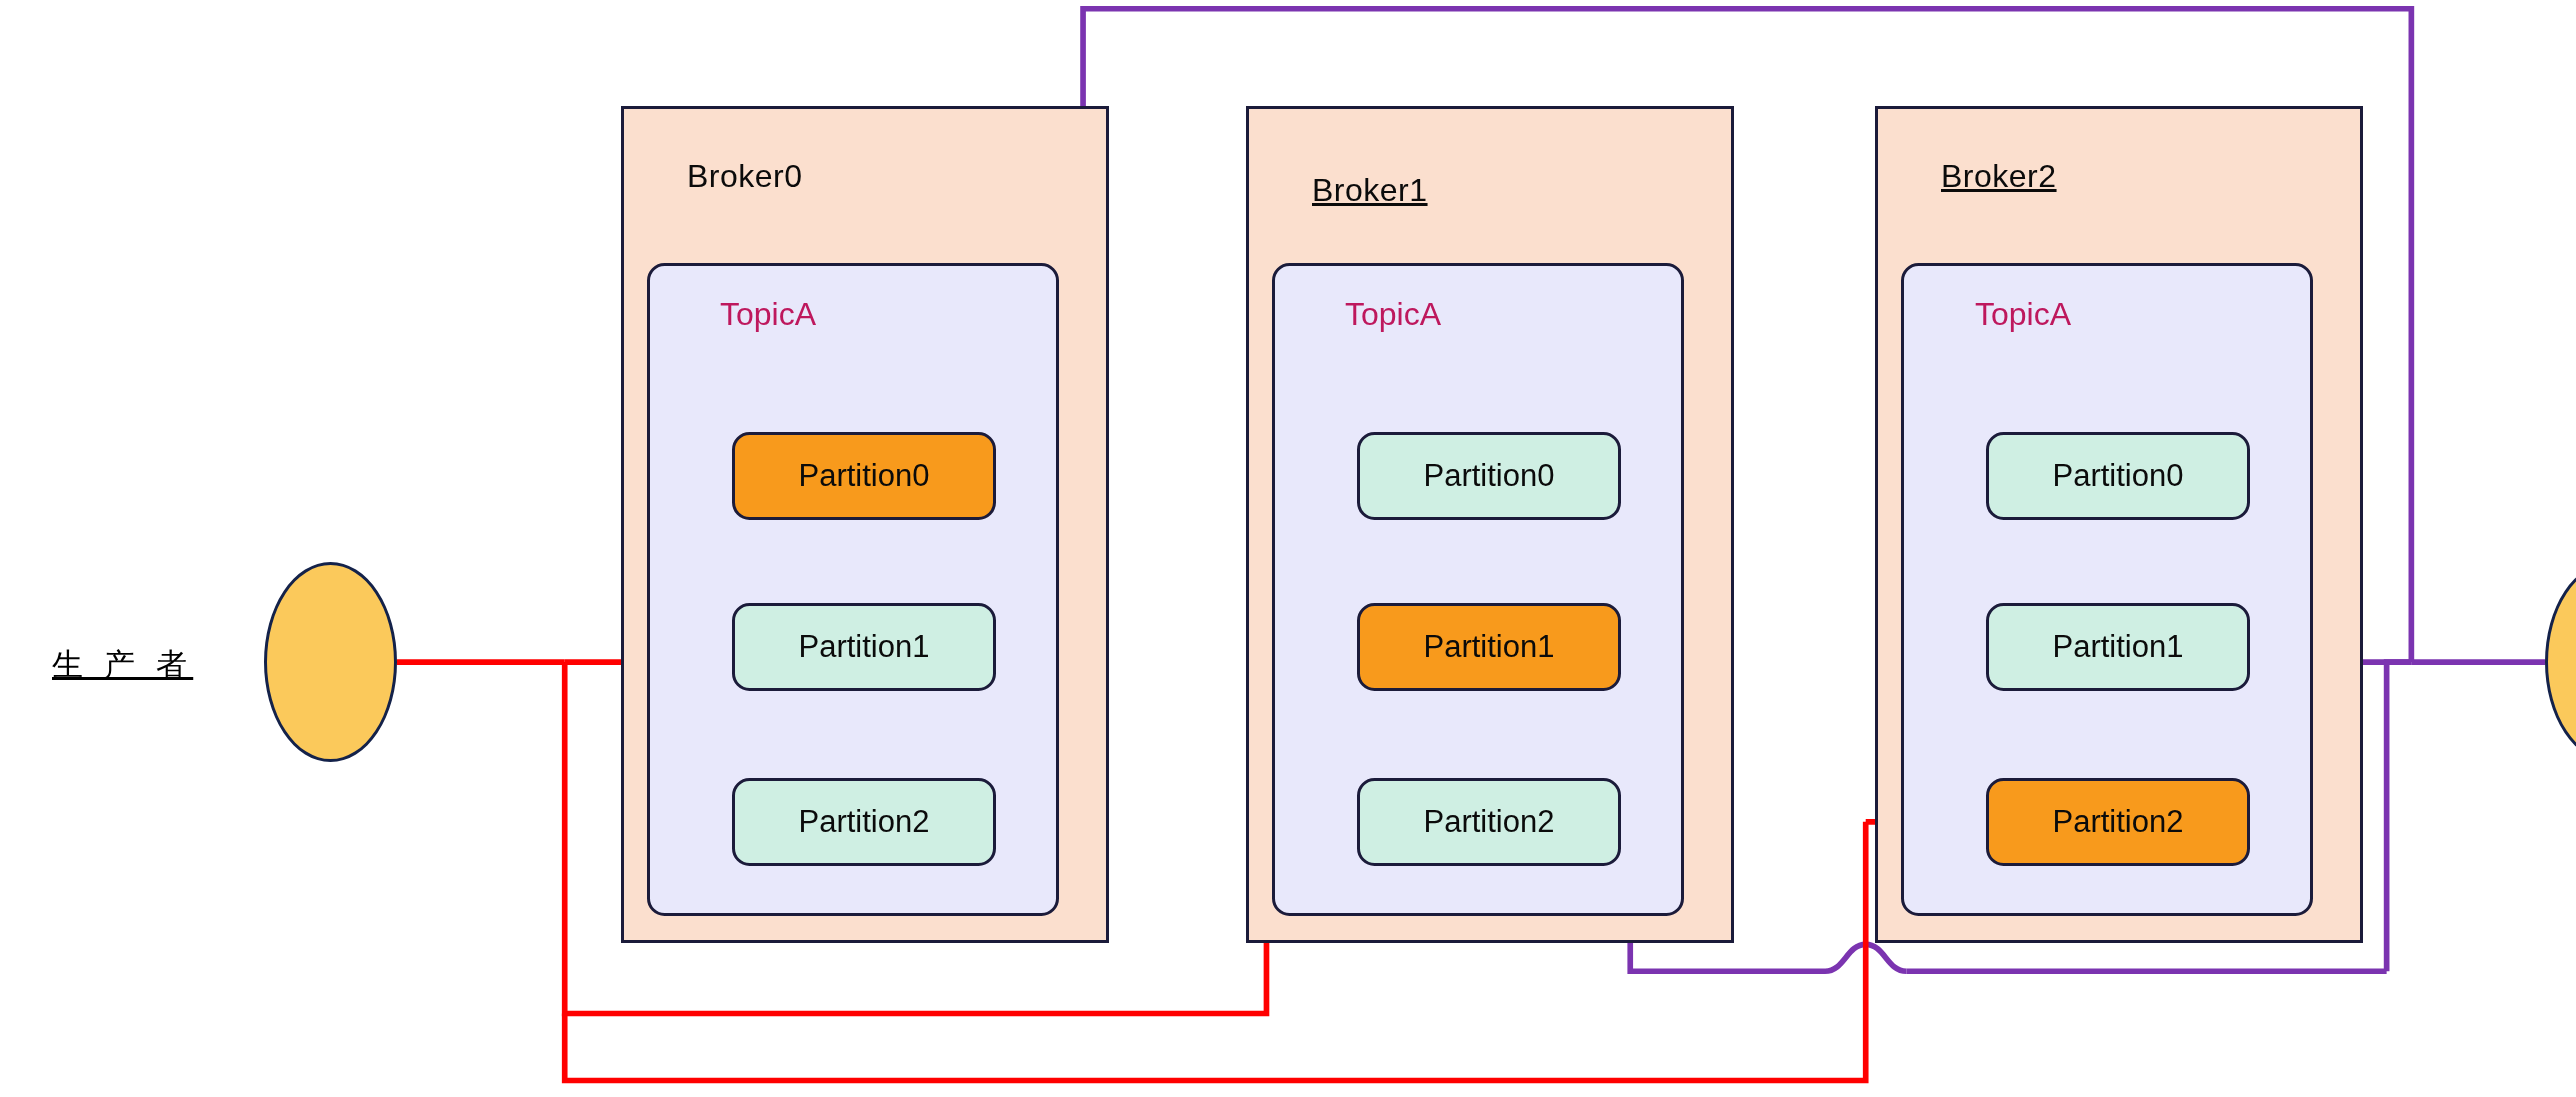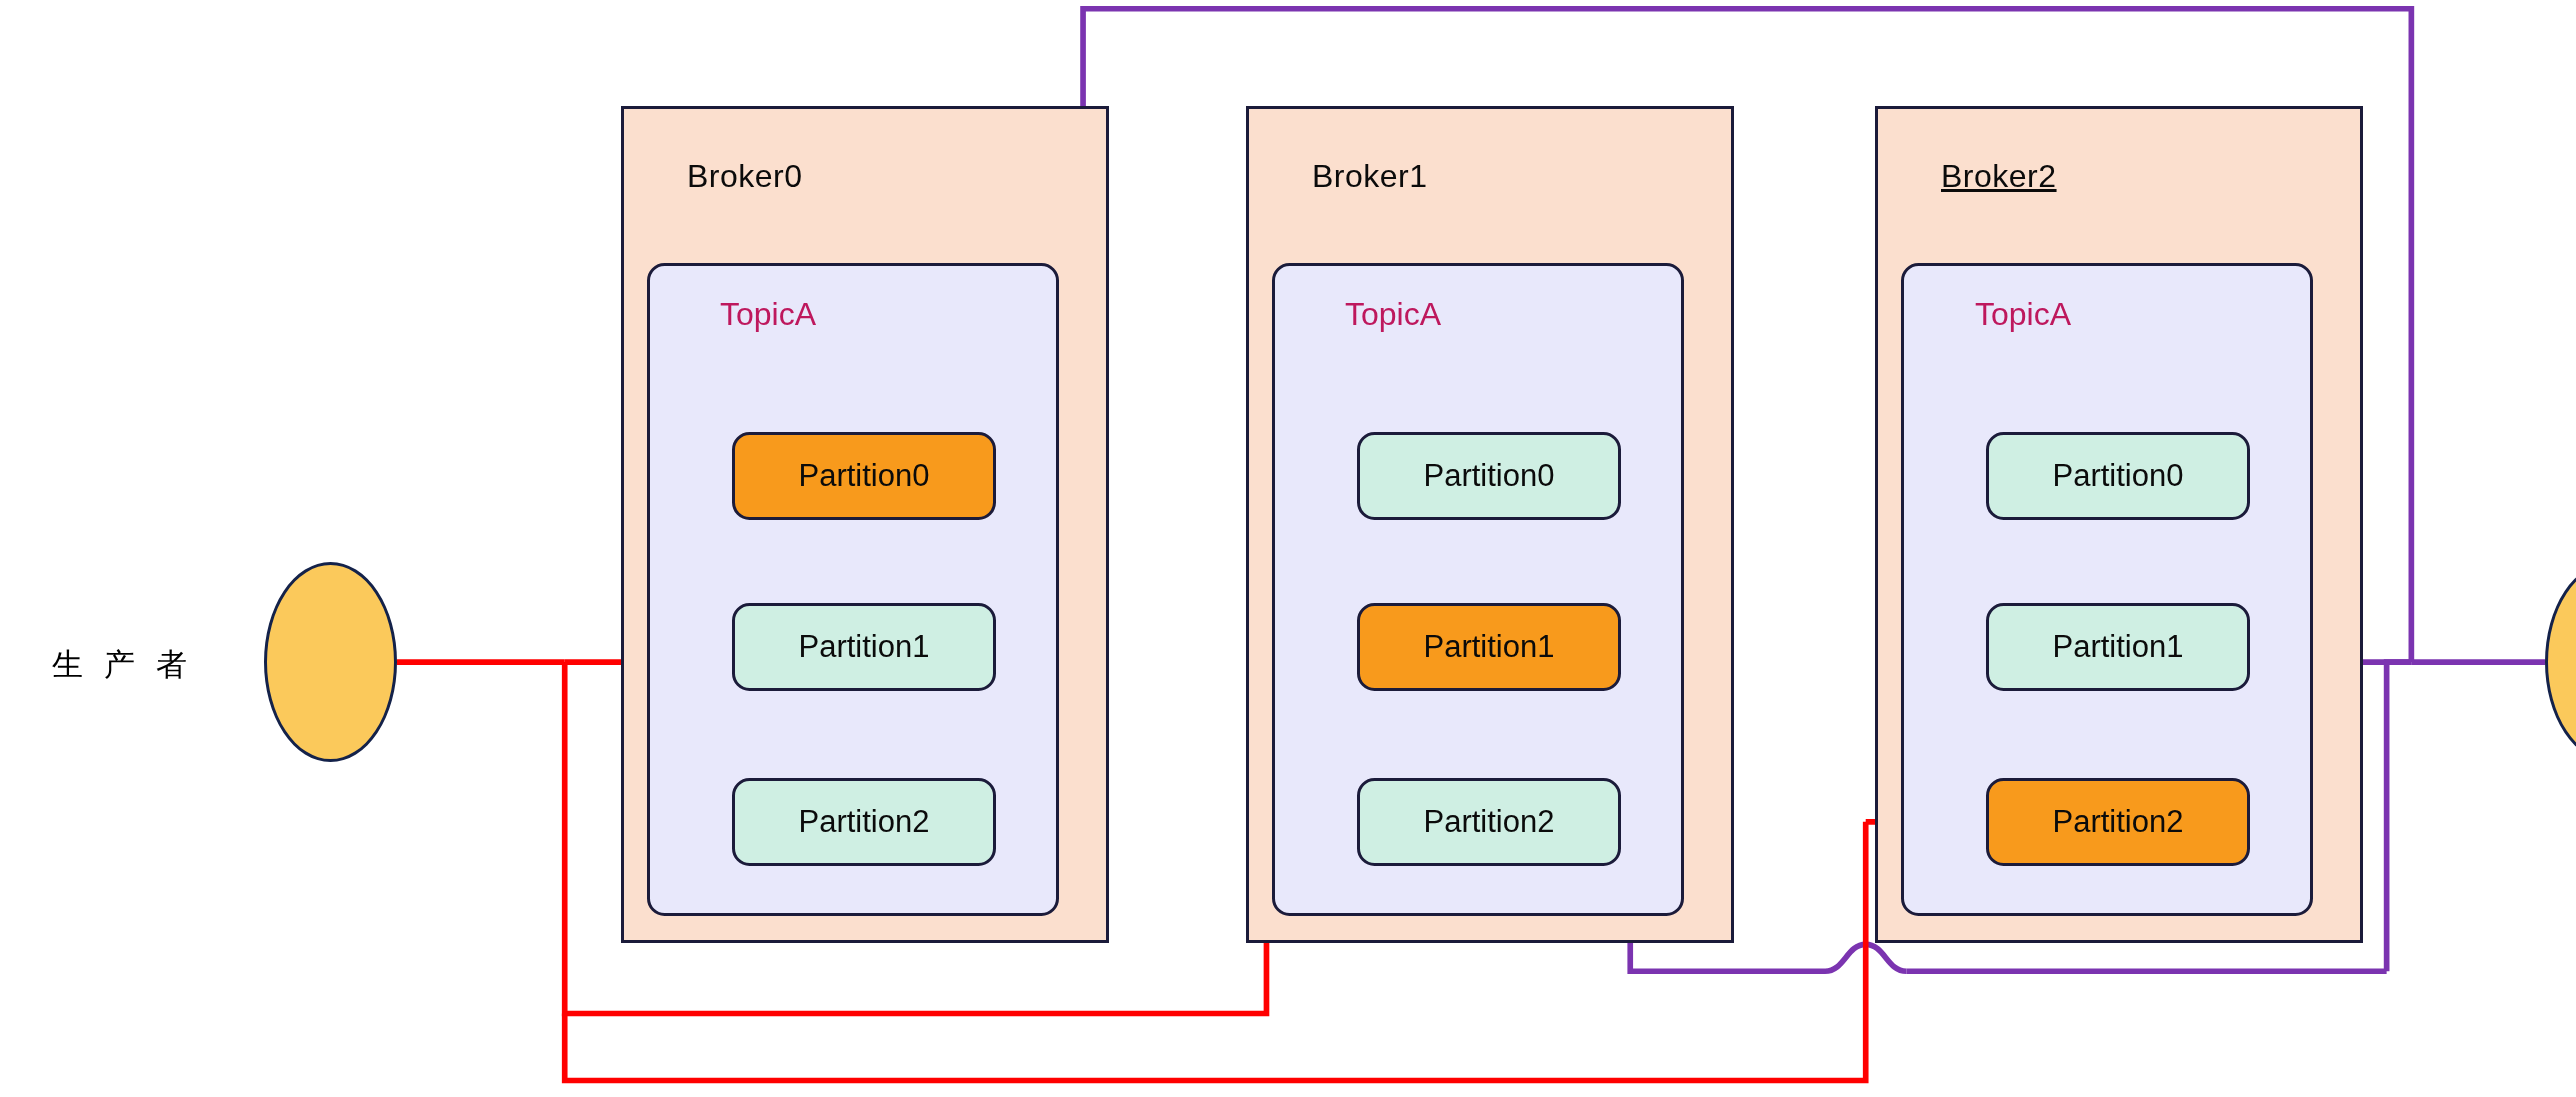--- a/index.html
+++ b/index.html
@@ -66,34 +66,34 @@
 
   <div class="broker" style="left:621px;top:106px;width:488px;height:837px;"></div>
   <div class="broker-label" style="left:687px;top:138px;">Broker0</div>
   <div class="topic" style="left:647px;top:263px;width:412px;height:653px;"></div>
   <div class="topic-label" style="left:720px;top:296px;">TopicA</div>
   <div class="part leader" style="left:732px;top:432px;width:264px;height:88px;">Partition0</div>
   <div class="part normal" style="left:732px;top:603px;width:264px;height:88px;">Partition1</div>
   <div class="part normal" style="left:732px;top:778px;width:264px;height:88px;">Partition2</div>
 
   <div class="broker" style="left:1246px;top:106px;width:488px;height:837px;"></div>
-  <div class="broker-label" style="left:1312px;top:138px;">Broker1</div>
+  <div class="broker-label" style="left:1312px;top:152px;text-decoration:underline;">Broker1</div>
   <div class="topic" style="left:1272px;top:263px;width:412px;height:653px;"></div>
   <div class="topic-label" style="left:1345px;top:296px;">TopicA</div>
   <div class="part normal" style="left:1357px;top:432px;width:264px;height:88px;">Partition0</div>
   <div class="part leader" style="left:1357px;top:603px;width:264px;height:88px;">Partition1</div>
   <div class="part normal" style="left:1357px;top:778px;width:264px;height:88px;">Partition2</div>
 
   <div class="broker" style="left:1875px;top:106px;width:488px;height:837px;"></div>
   <div class="broker-label" style="left:1941px;top:138px;text-decoration:underline;">Broker2</div>
   <div class="topic" style="left:1901px;top:263px;width:412px;height:653px;"></div>
   <div class="topic-label" style="left:1975px;top:296px;">TopicA</div>
   <div class="part normal" style="left:1986px;top:432px;width:264px;height:88px;">Partition0</div>
   <div class="part normal" style="left:1986px;top:603px;width:264px;height:88px;">Partition1</div>
   <div class="part leader" style="left:1986px;top:778px;width:264px;height:88px;">Partition2</div>
 
   <div class="node" style="left:264px;top:562px;width:133px;height:200px;"></div>
-  <div class="node-label" style="left:52px;top:644px;">生 产 者</div>
+  <div class="node-label" style="left:52px;top:644px;text-decoration:underline;">生 产 者</div>
 
   <div class="node" style="left:2545px;top:562px;width:133px;height:200px;"></div>
 
 </div>
 
 
 </body></html>

